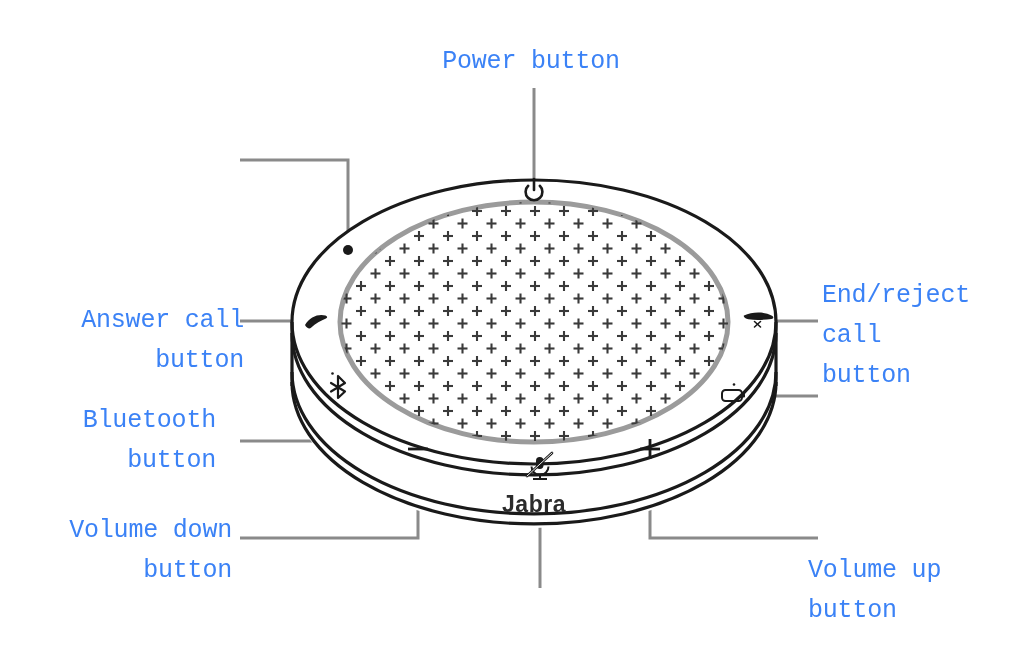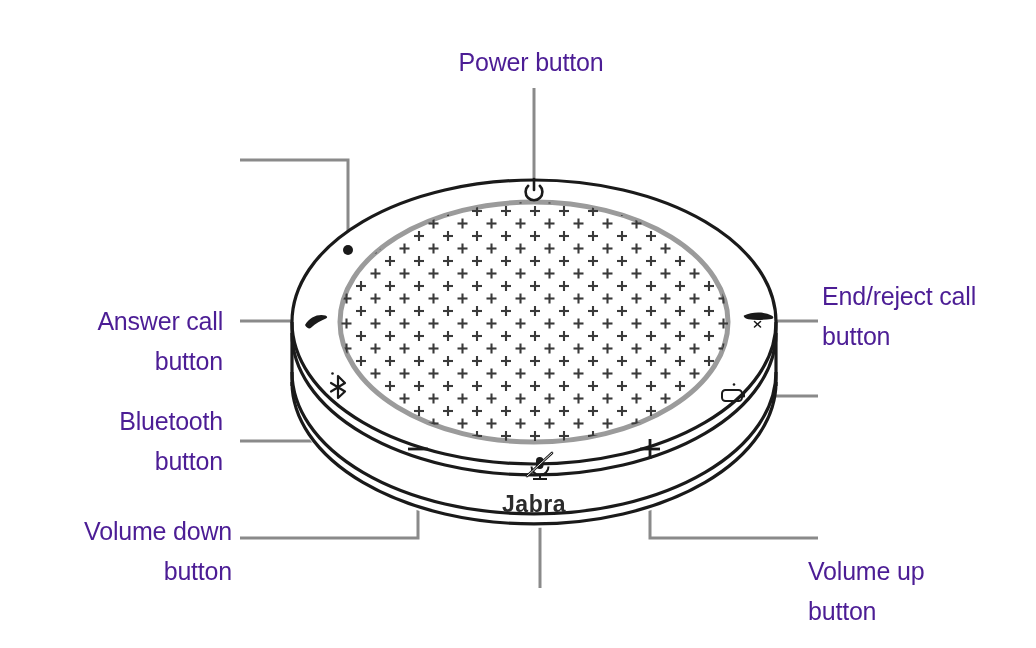--- a/index.html
+++ b/index.html
@@ -19,35 +19,35 @@
   }
   #diagram-svg {
     position: absolute;
     left: 0;
     top: 0;
     width: 1036px;
     height: 648px;
   }
   .label {
     position: absolute;
-    font-family: Liberation Sans, sans-serif;
+    font-family: Liberation Mono, monospace;
     font-size: 25px;
     line-height: 40px;
-    color: #4c1d95;
+    color: #3b82f6;
     white-space: pre-line;
     letter-spacing: -0.2px;
   }
   .label.right-align { text-align: right; }
   .label.left-align  { text-align: left; }
   .label.center-align{ text-align: center; }
 
   #label-power        { left: 406px; top: 42px;  width: 250px; }
   #label-smart        { left: 20px;  top: 141px; width: 212px; }
-  #label-answer       { left: 11px;  top: 301px; width: 212px; }
-  #label-bluetooth    { left: 11px;  top: 401px; width: 212px; }
+  #label-answer       { left: 32px;  top: 301px; width: 212px; }
+  #label-bluetooth    { left: 4px;  top: 401px; width: 212px; }
   #label-volume-down  { left: 10px;  top: 511px; width: 222px; }
   #label-endreject    { left: 822px; top: 276px; width: 210px; }
   #label-battery      { left: 822px; top: 382px; width: 212px; }
   #label-volume-up    { left: 808px; top: 511px; width: 212px; margin-top: 40px; }
   #label-mute         { left: 416px; top: 592px; width: 240px; }
 </style>
 </head>
 <body>
 
 <div id="stage">

